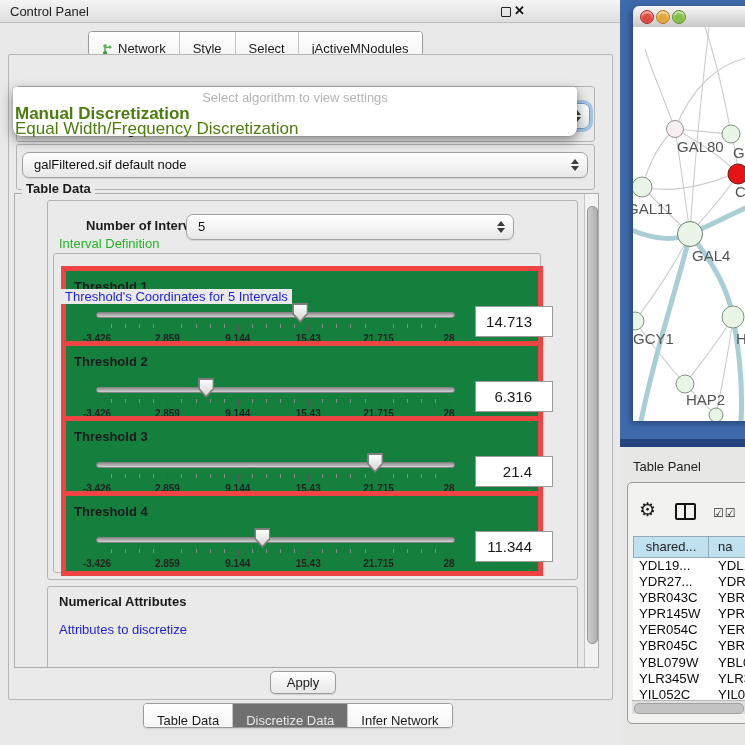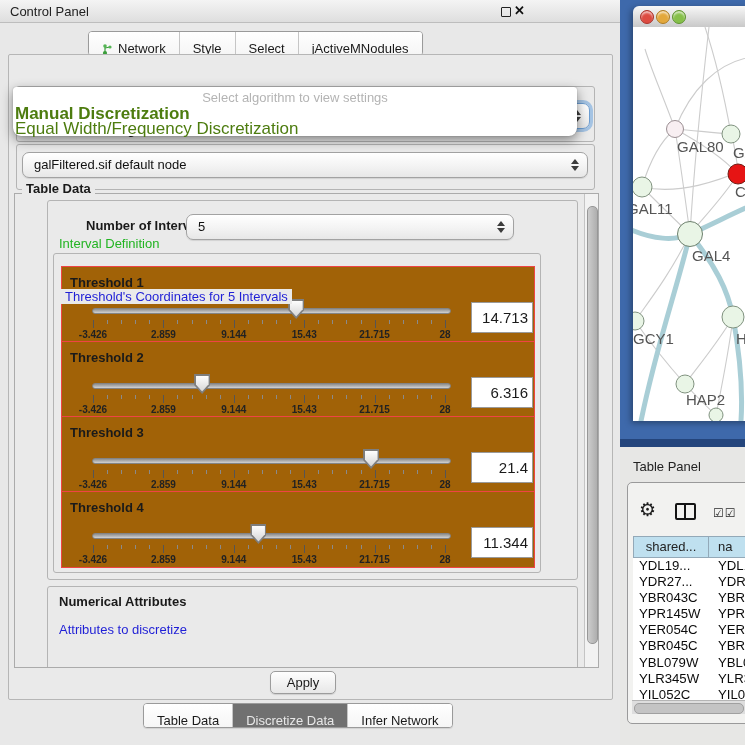--- a/index.html
+++ b/index.html
@@ -42,34 +42,34 @@
 
   .dropdown{left:13px;top:87px;width:564px;height:49px;background:#fff;border-radius:3px 3px 8px 8px;
             box-shadow:0 4px 12px rgba(0,0,0,.45),0 0 1px rgba(0,0,0,.4);z-index:40;}
   .dd-prompt{position:absolute;left:0;top:3px;width:100%;text-align:center;color:#b4b4b4;font-size:13px;}
   .dd-opt{position:absolute;left:2px;font-size:17px;color:#4d7c0f;}
 
   .scrollpane{left:14px;top:193px;width:583px;height:473px;border:1px solid #ababab;background:#eaeaea;overflow:hidden;}
   .vscroll{position:absolute;top:0;right:0;width:13px;height:100%;background:#f2f2f2;border-left:1px solid #c4c4c4;}
   .vscroll-thumb{position:absolute;left:2px;width:9px;border-radius:5px;background:linear-gradient(90deg,#cdcdcd,#aeaeae);border:1px solid #979797;}
 
-  .threshold-panel{position:absolute;left:60px;width:472px;height:75px;border:1px solid #ef4444;background:#a16207;}
+  .threshold-panel{position:absolute;left:60px;width:472px;height:75px;border:5px solid #ef4444;background:#15803d;}
   .th-label{position:absolute;left:8px;top:8px;font-size:13px;font-weight:bold;}
   .slider-track{position:absolute;left:30px;top:41px;width:357px;height:4px;border:1px solid #848484;border-radius:3px;
                 background:linear-gradient(#8f8f8f,#d2d2d2);}
   .slider-thumb{position:absolute;top:32px;width:16px;height:20px;background:#7e7e7e;
                 clip-path:polygon(0 0,100% 0,100% 55%,50% 100%,0 55%);}
   .slider-thumb:before{content:"";position:absolute;left:1.5px;top:1.5px;right:1.5px;bottom:2.5px;
                 background:linear-gradient(#fdfdfd,#d4d4d4);clip-path:polygon(0 0,100% 0,100% 55%,50% 100%,0 55%);}
   .tick{position:absolute;top:53px;width:1px;background:#8a8a8a;}
   .tick.major{height:8px;background:#555;}
   .tick.minor{height:4px;}
   .tick-label{position:absolute;top:62px;width:50px;text-align:center;font-size:10px;font-weight:bold;color:#222;}
   .value-box{position:absolute;left:409px;top:35px;width:56px;height:29px;background:#fff;border:1px solid #9a9a9a;
-             font-size:15px;line-height:29px;text-align:right;padding-right:4px;box-sizing:content-box;}
+             font-size:15px;line-height:29px;text-align:right;padding-right:20px;box-sizing:content-box;}
 
   .attr-list{position:absolute;left:44px;top:418px;width:455px;height:58px;background:#fff;border:1px solid #9c9c9c;overflow:hidden;}
   .attr-item{font-size:13px;line-height:16.5px;padding-left:10px;white-space:nowrap;}
   .list-vscroll{position:absolute;top:0;right:0;width:14px;height:100%;background:#f4f4f4;border-left:1px solid #d0d0d0;}
   .list-thumb{position:absolute;left:2px;top:2px;width:9px;height:42px;border-radius:5px;background:#c2c2c2;border:1px solid #a5a5a5;}
 
   .apply-btn{left:270px;top:671px;width:64px;height:21px;border:1px solid #9c9c9c;border-radius:5px;
              background:linear-gradient(#fefefe,#e7e7e7);font-size:13px;text-align:center;line-height:21px;
              box-shadow:0 1px 1px rgba(0,0,0,.12);}
 

